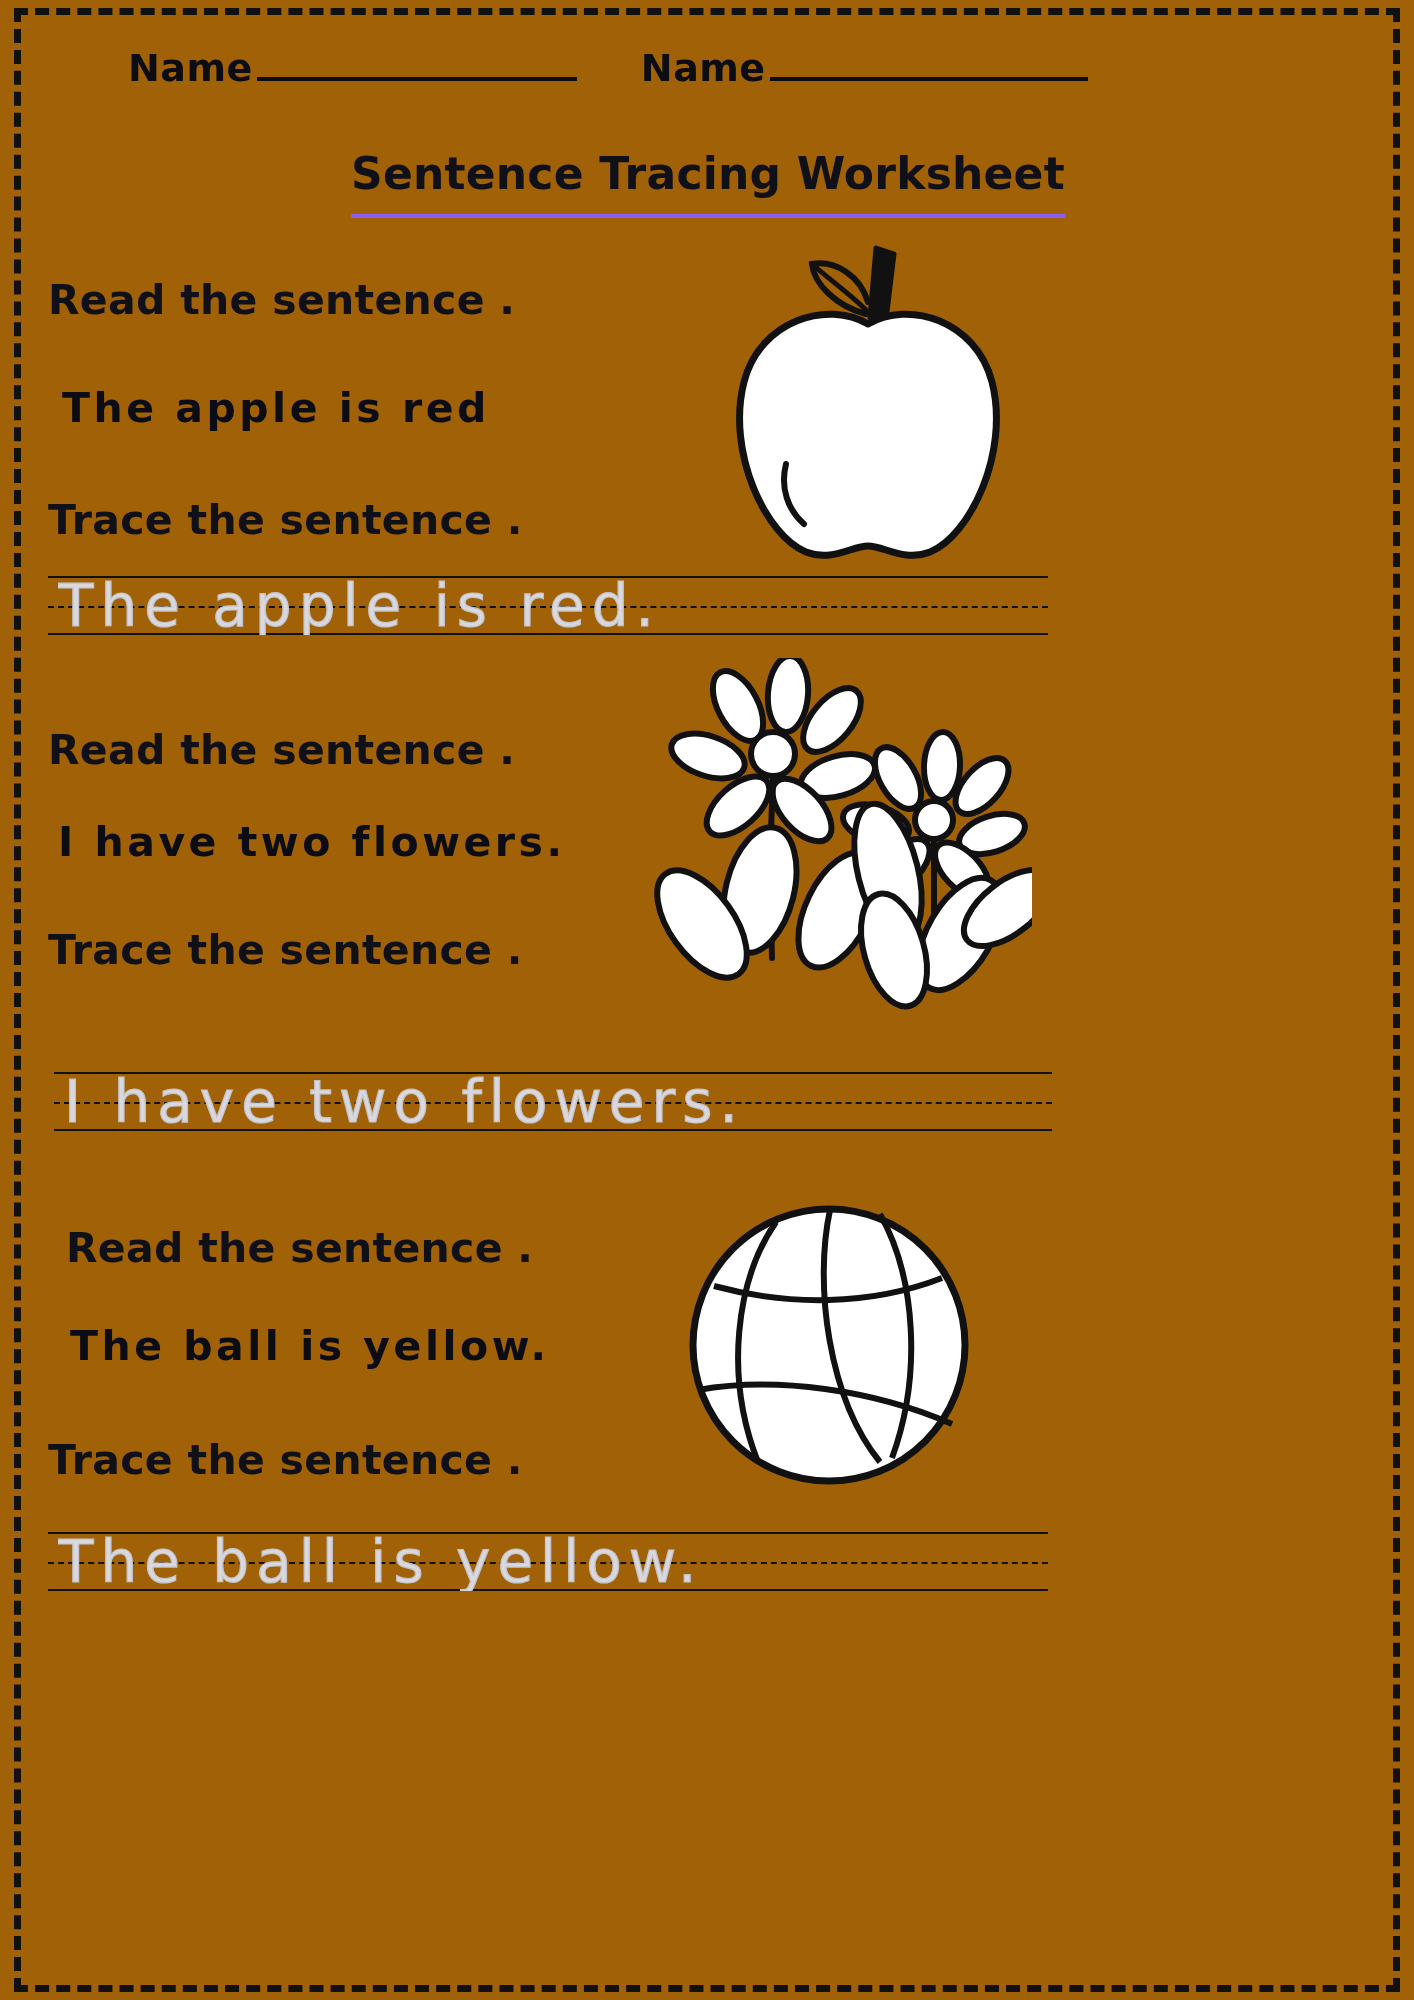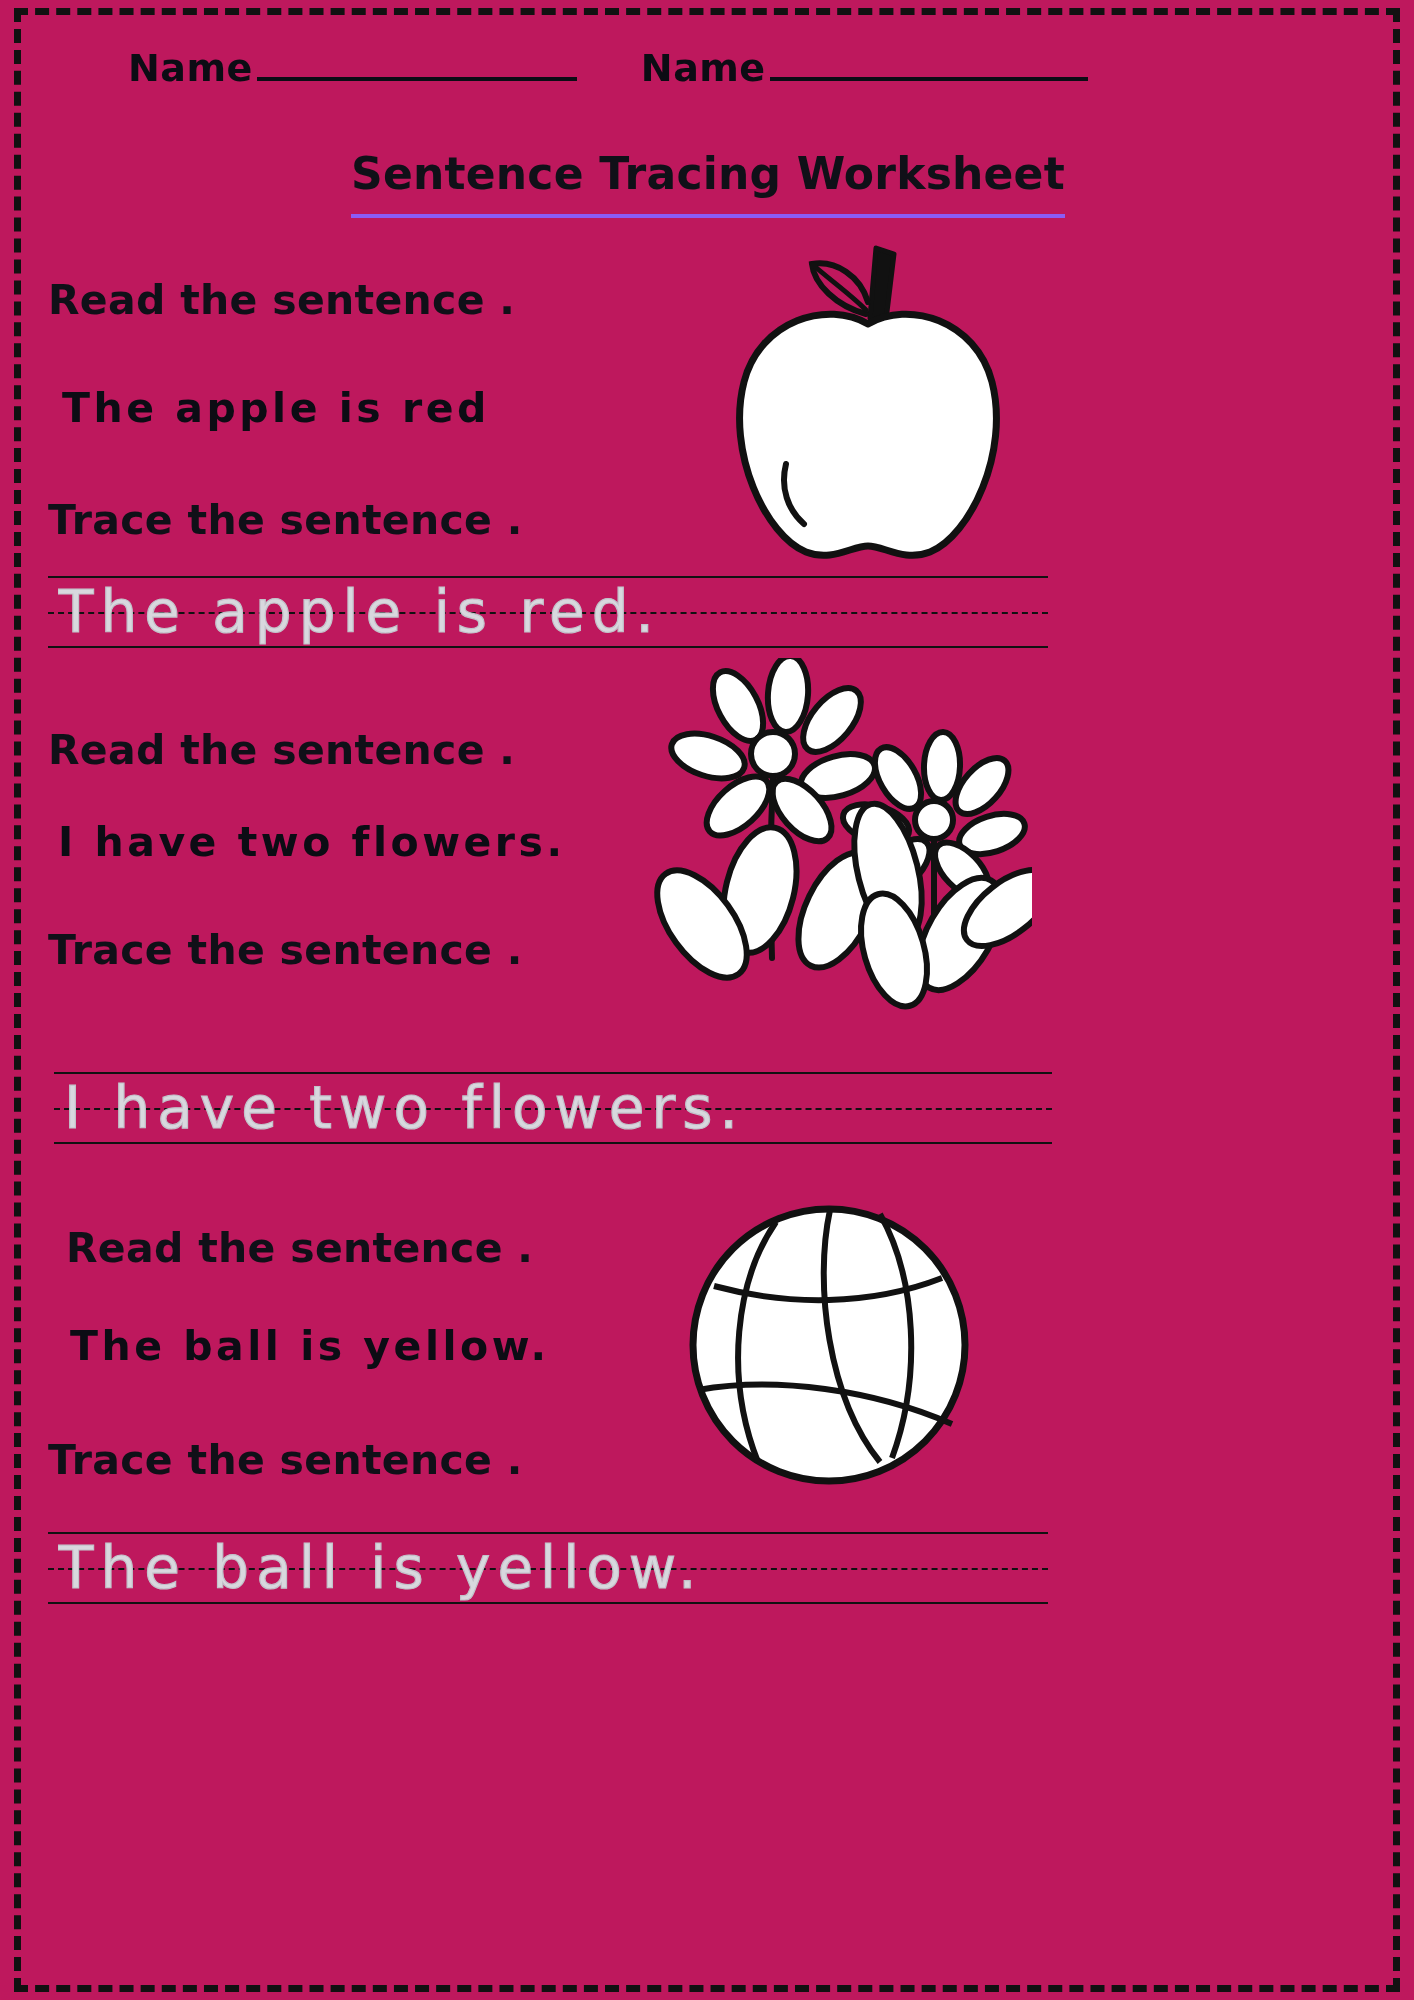--- a/index.html
+++ b/index.html
@@ -7,21 +7,21 @@
     padding: 0;
     background: #ffffff;
   }
   body {
     font-family: "DejaVu Sans", sans-serif;
   }
   .page {
     position: relative;
     width: 1414px;
     height: 2000px;
-    background: #be185d;
+    background: #a16207;
     box-sizing: border-box;
     overflow: hidden;
   }
   
   .dashed-border {
     position: absolute;
     left: 14px;
     top: 8px;
     right: 14px;
     bottom: 8px;
@@ -91,21 +91,21 @@
     font-size: 41px;
     font-weight: bold;
     color: #0c0c14;
     letter-spacing: 3.5px;
   }
 
   
   .trace-lines {
     position: relative;
     width: 100%;
-    height: 72px;
+    height: 59px;
   }
   .trace-lines .line-top,
   .trace-lines .line-bottom {
     position: absolute;
     left: 0;
     right: 0;
     border-top: 2.5px solid #111111;
   }
   .trace-lines .line-top { top: 0; }
   .trace-lines .line-bottom { bottom: 0; }

